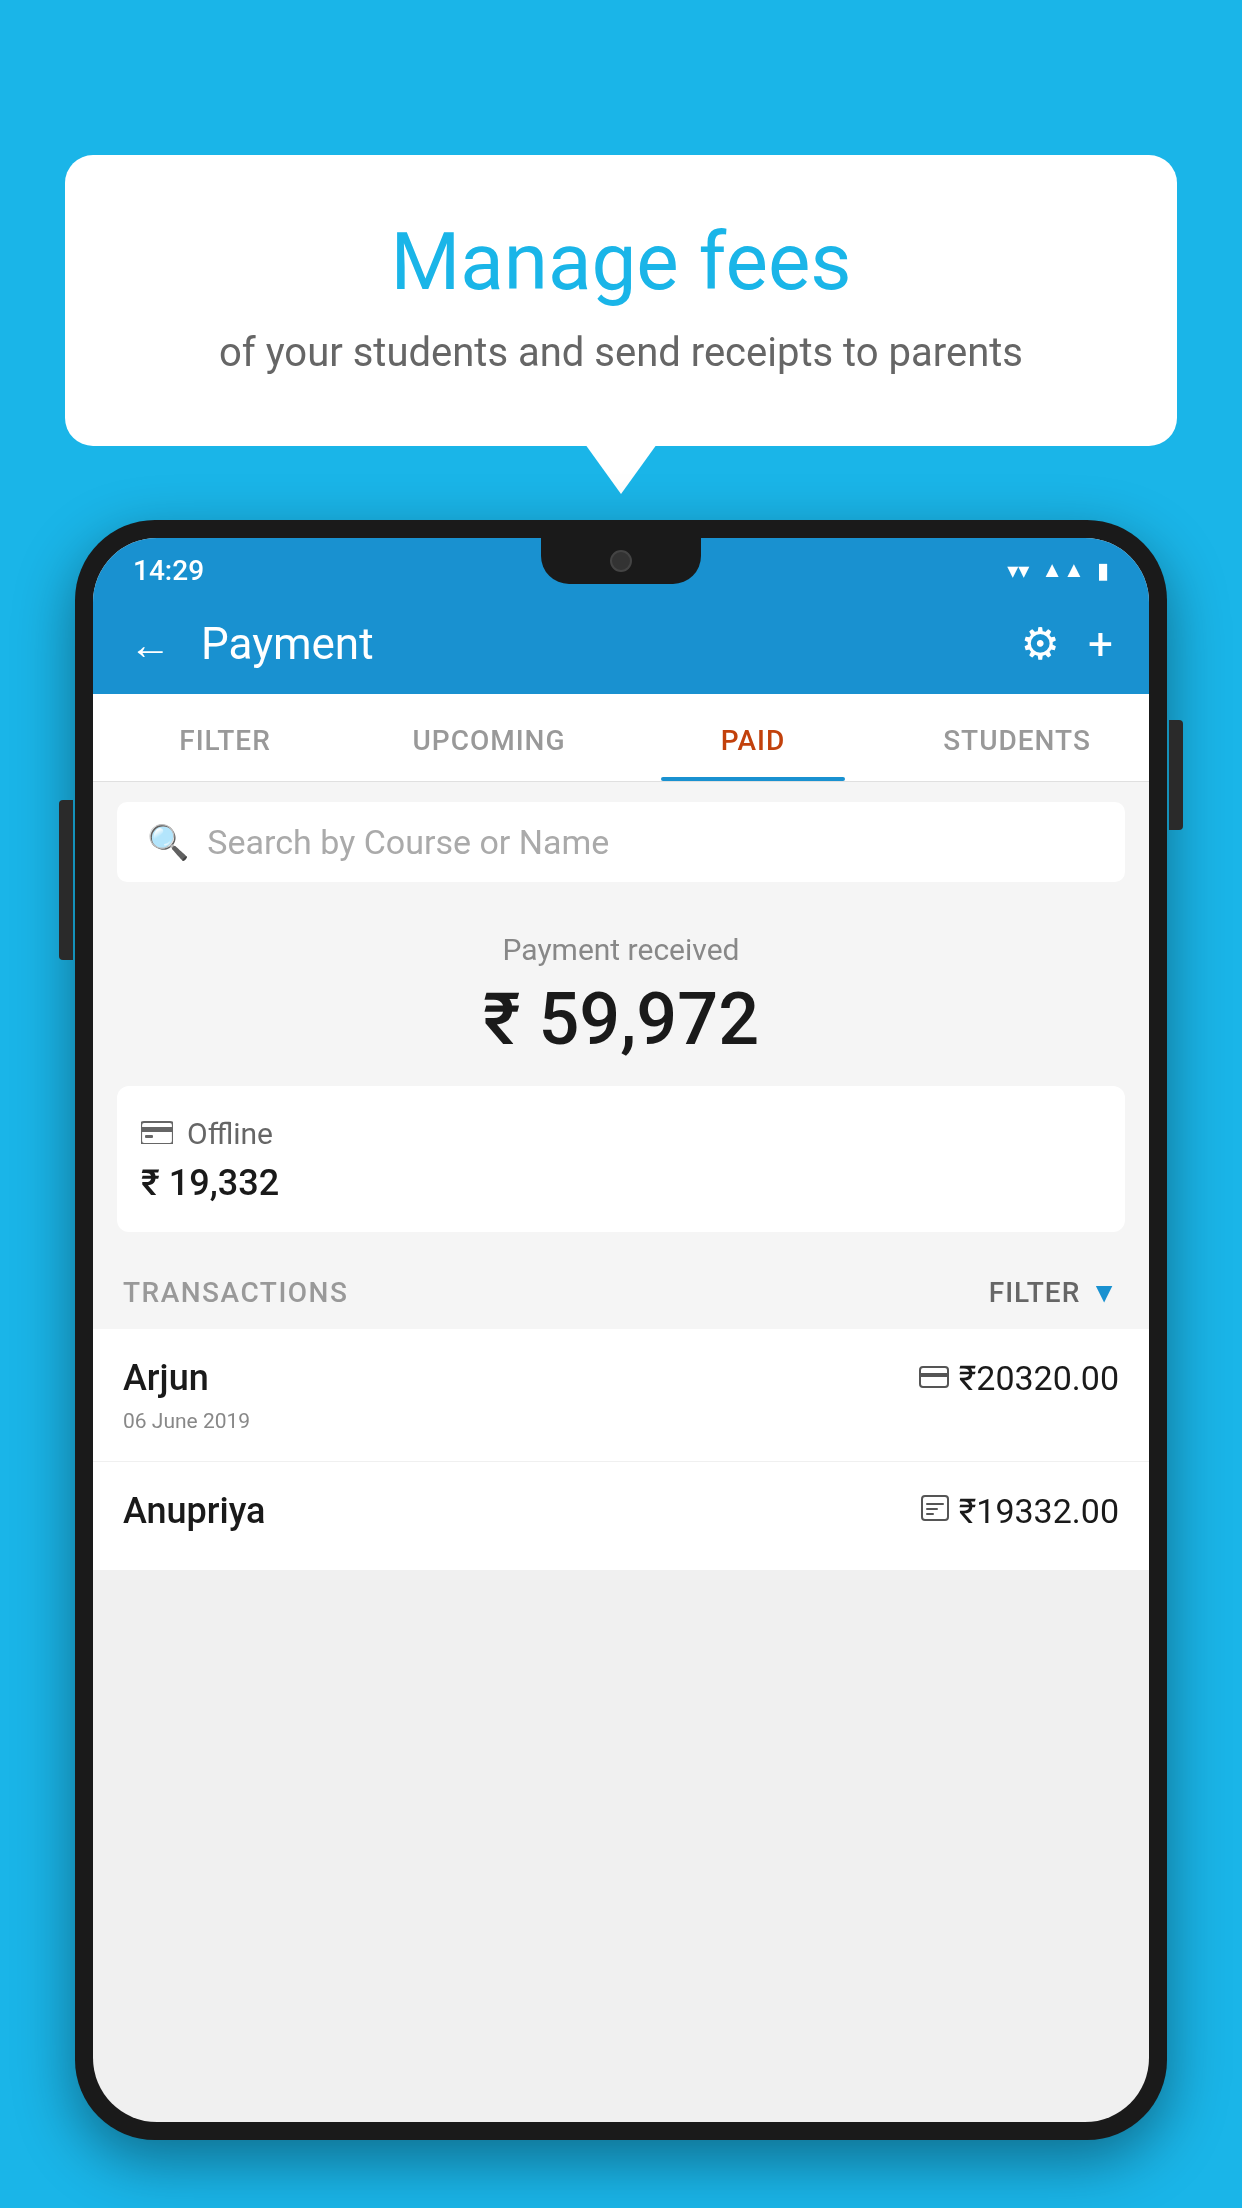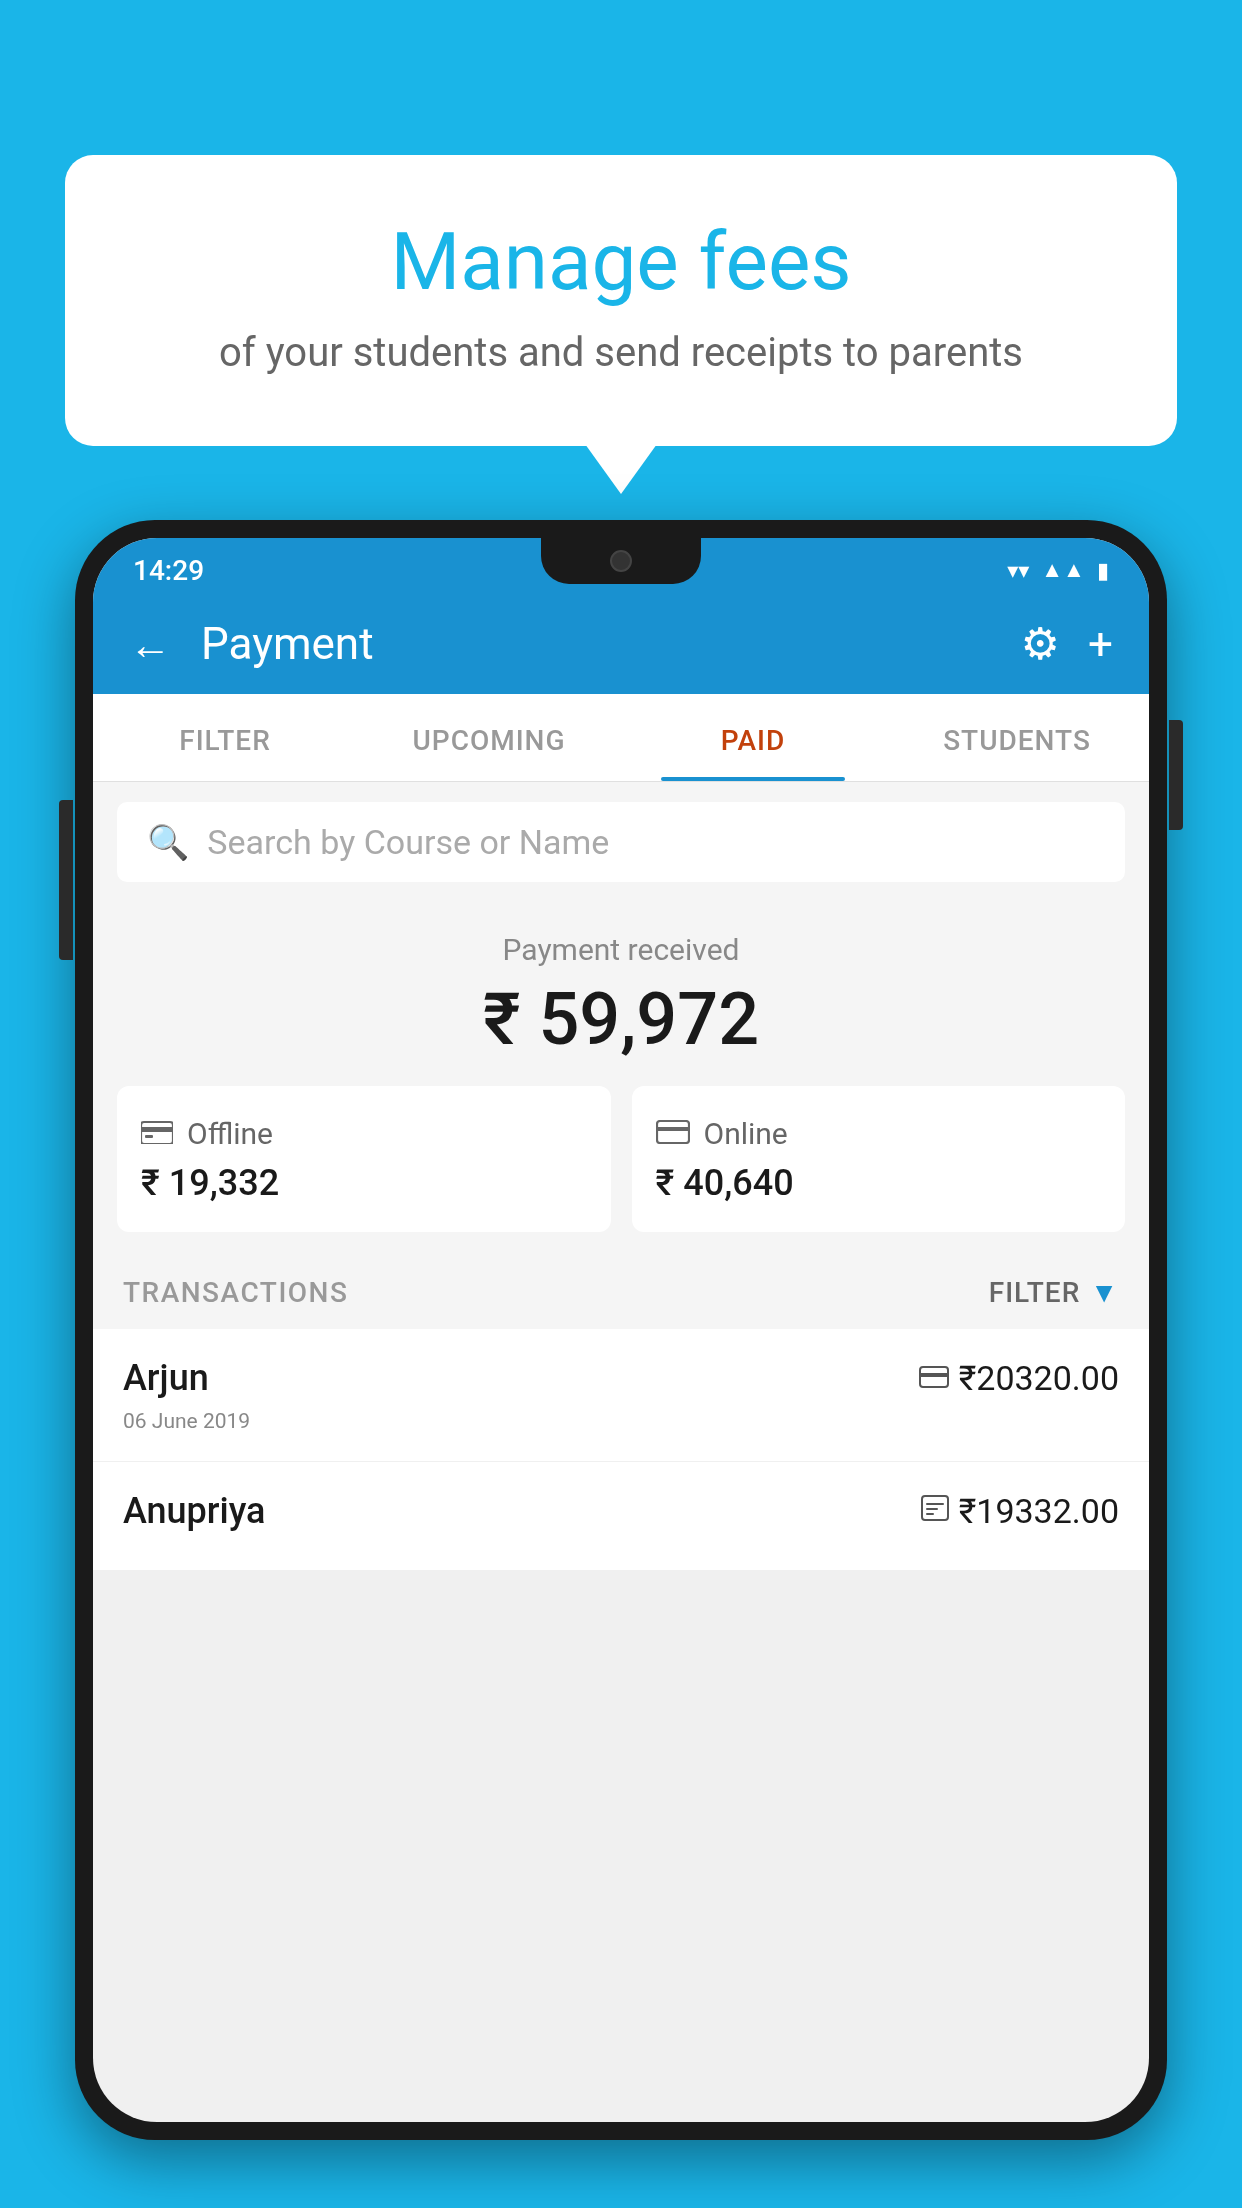--- a/index.html
+++ b/index.html
@@ -450,32 +450,20 @@
                 <svg width="32" height="26" viewBox="0 0 32 26" fill="none">
                   <rect x="0" y="4" width="32" height="22" rx="3" stroke="#666" stroke-width="2.2" fill="none"></rect>
                   <rect x="0" y="9" width="32" height="5" fill="#666"></rect>
                   <rect x="4" y="17" width="8" height="3" rx="1" fill="#666"></rect>
                 </svg>
               </span>
               <span class="card-type">Offline</span>
             </div>
             <div class="card-amount">₹ 19,332</div>
           </div>
-          <div class="payment-card">
-            <div class="card-top">
-              <span class="card-icon">
-                <svg width="34" height="24" viewBox="0 0 34 24" fill="none">
-                  <rect x="1" y="1" width="32" height="22" rx="3" stroke="#666" stroke-width="2.2" fill="none"></rect>
-                  <rect x="1" y="7" width="32" height="4" fill="#666"></rect>
-                </svg>
-              </span>
-              <span class="card-type">Online</span>
-            </div>
-            <div class="card-amount">₹ 40,640</div>
-          </div>
         </div>
       </div>
 
       <div class="transactions-header">
         <span class="transactions-label">TRANSACTIONS</span>
         <div class="filter-btn">
           <span>FILTER</span>
           <span class="filter-triangle">▼</span>
         </div>
       </div>

